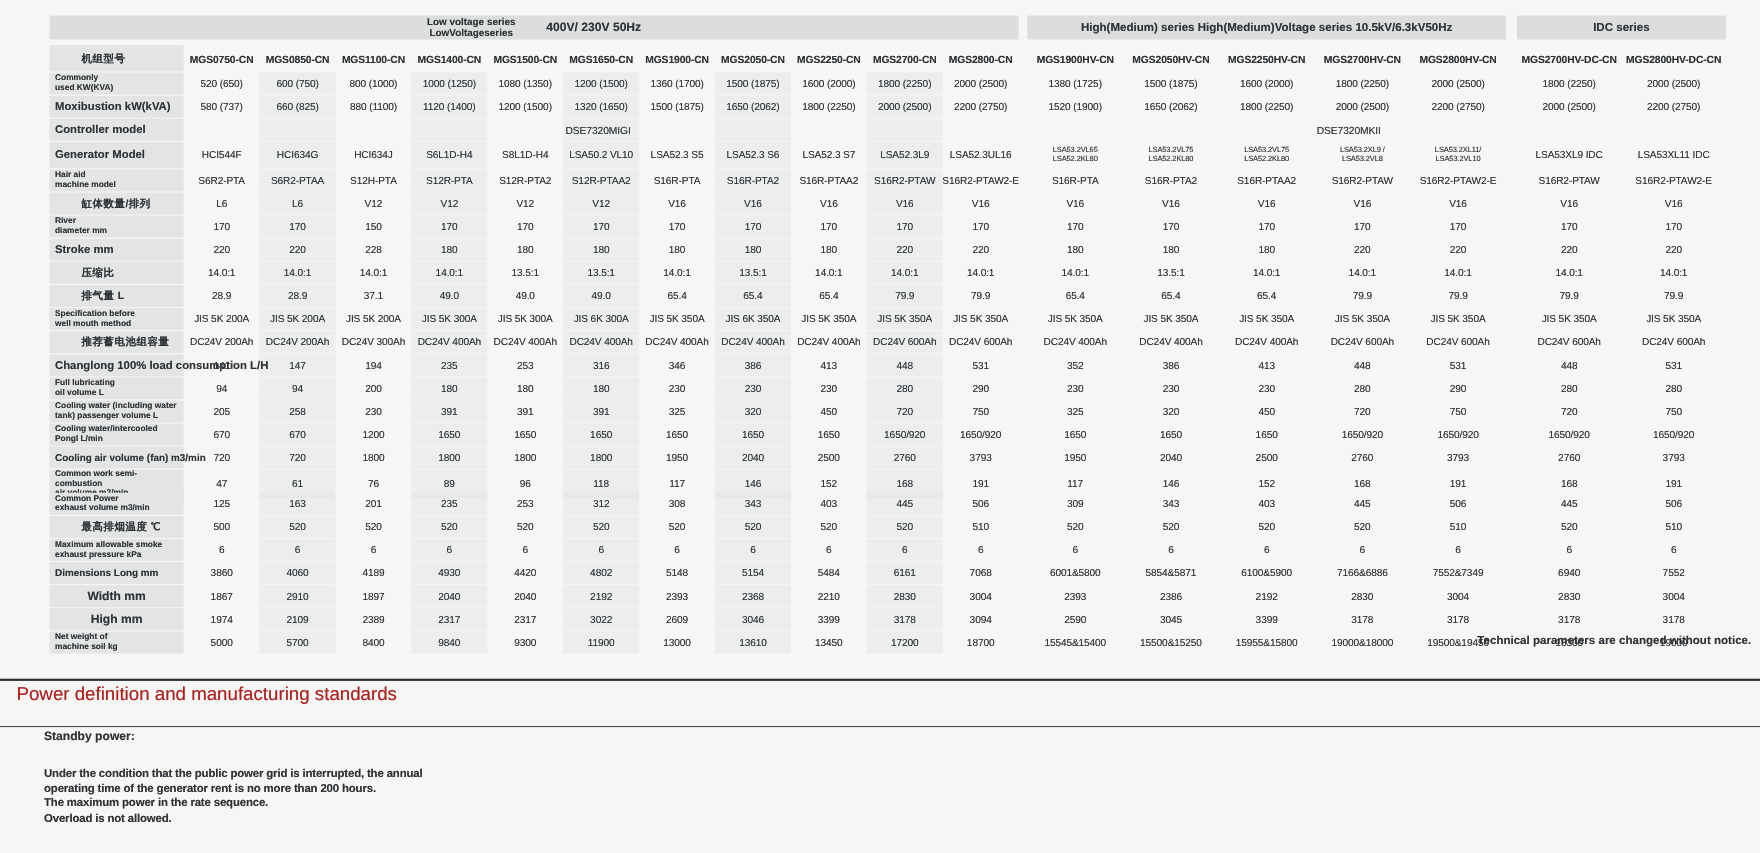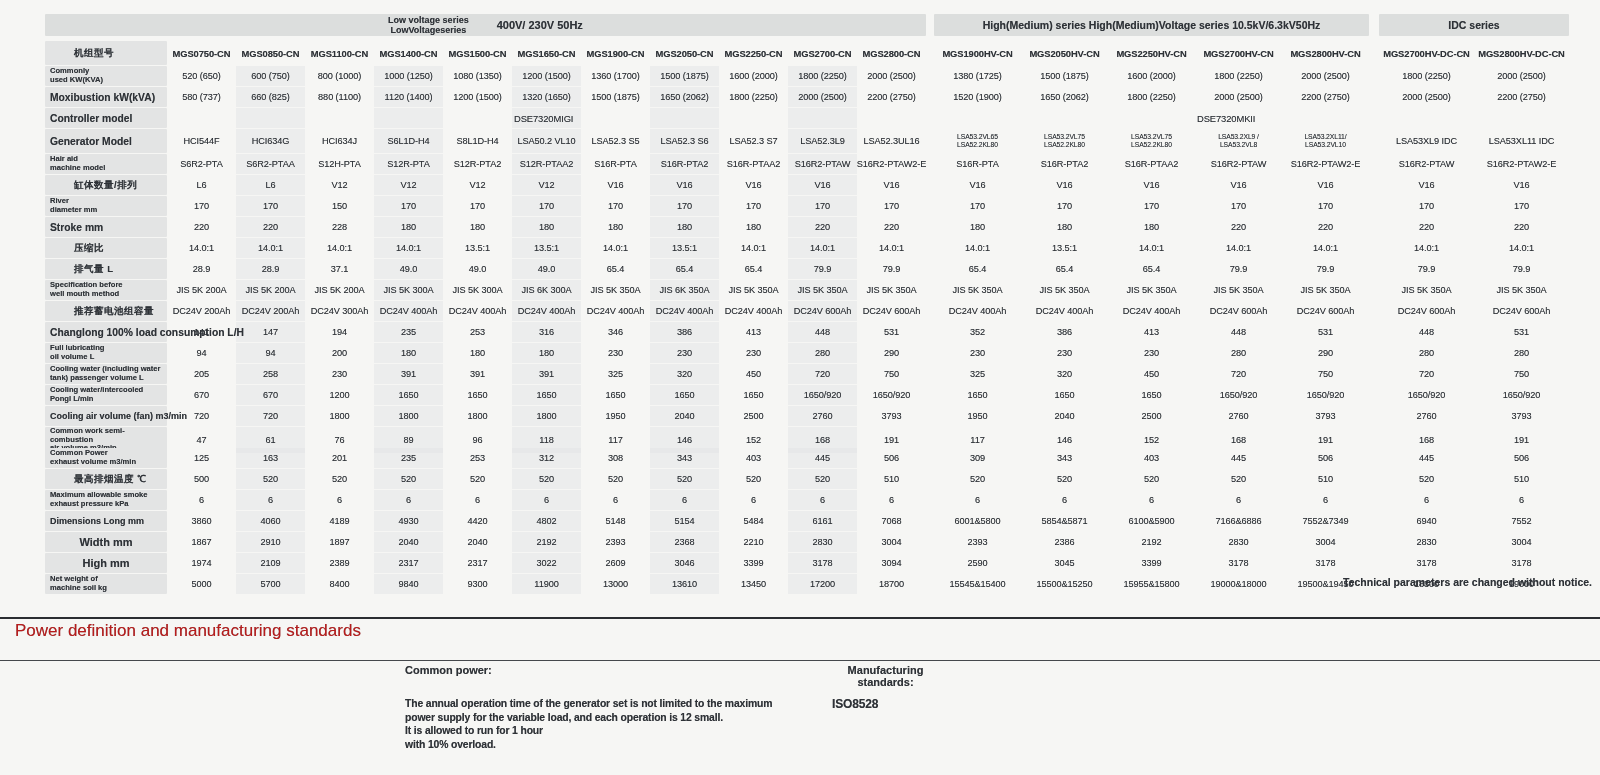--- a/index.html
+++ b/index.html
@@ -684,23 +684,19 @@
         <div class="v">18300</div>
         <div class="v">19000</div>
       </div>
     </div>
 
   <div class="note">Technical parameters are changed without notice.</div>
   <div class="rule1"></div>
   <h2 class="fheading">Power definition and manufacturing standards</h2>
   <div class="rule2"></div>
 
-  <div class="fcol f-common">
-    <div class="ftitle">Common power:</div>
-    <div class="fbody">The annual operation time of the generator set is not limited to the maximum power supply for the variable load, and each operation is 12 small.
-It is allowed to run for 1 hour
-with 10% overload.</div>
-  </div>
-  <div class="fcol f-mfg">
-    <div class="ftitle">Manufacturing standards:</div>
-    <div class="fbody">ISO8528</div>
+  <div class="fcol f-standby">
+    <div class="ftitle">Standby power:</div>
+    <div class="fbody">Under the condition that the public power grid is interrupted, the annual operating time of the generator rent is no more than 200 hours.
+The maximum power in the rate sequence.
+Overload is not allowed.</div>
   </div>
 </div>
 
 </body></html>

